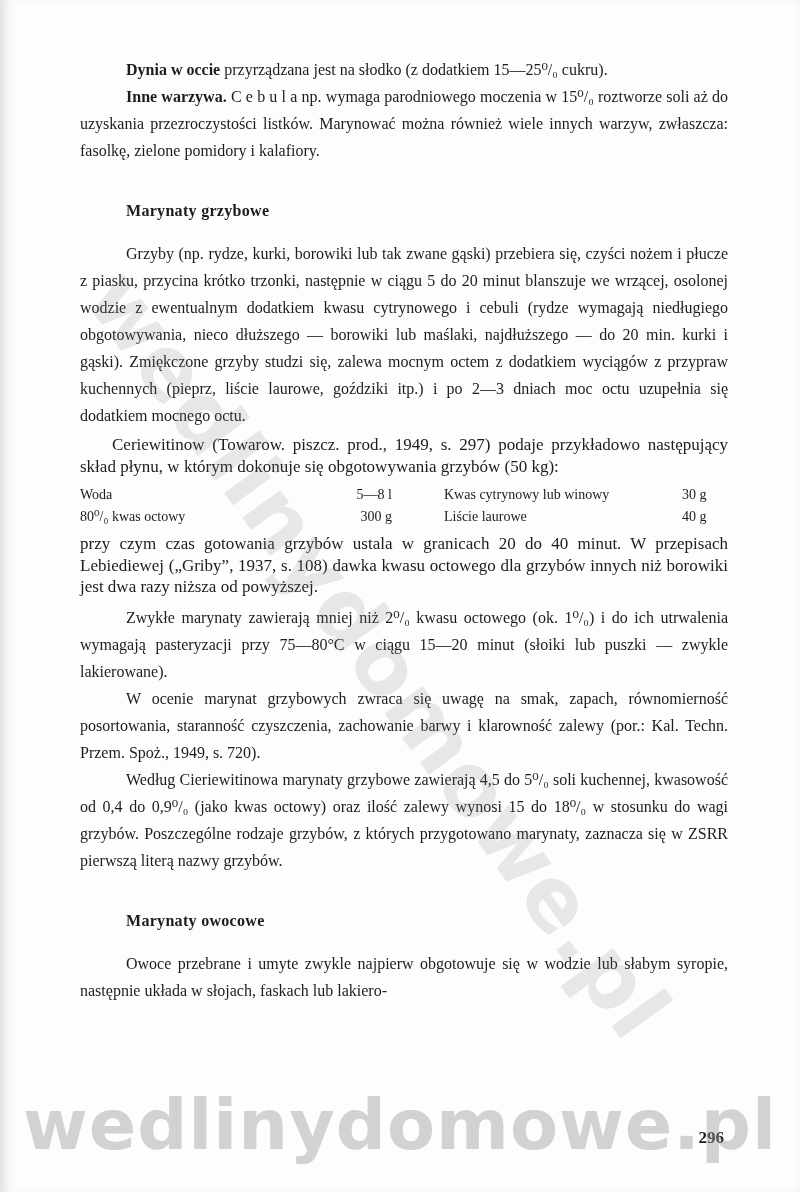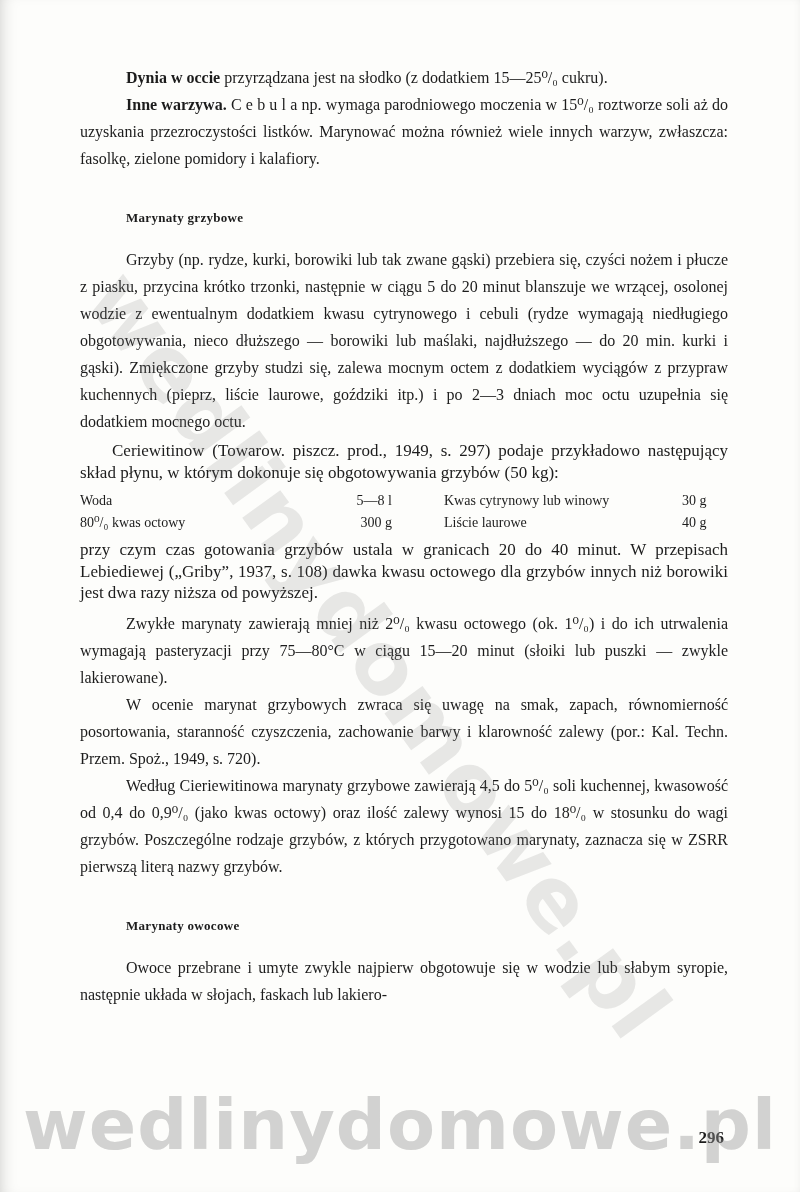--- a/index.html
+++ b/index.html
@@ -15,34 +15,33 @@
     background: #fdfdfb;
     overflow: hidden;
     font-family: "Liberation Serif", "DejaVu Serif", serif;
     color: #1c1c1c;
     box-shadow: inset 12px 0 18px -14px rgba(0,0,0,0.25), inset -6px 0 12px -10px rgba(0,0,0,0.12);
   }
   .content {
     position: relative;
     z-index: 2;
     padding: 56px 72px 0 80px;
-    margin-top: 8px;
   }
   p.body {
     margin: 0;
     font-size: 16px;
     line-height: 27px;
     text-align: justify;
     text-indent: 46px;
   }
   p.body .lead { font-weight: bold; }
   h2.section-heading {
     margin: 38px 0 20px 0;
     padding-left: 46px;
-    font-size: 13px;
+    font-size: 16px;
     font-weight: bold;
     letter-spacing: 0.3px;
   }
   p.small {
     margin: 5px 0 0 0;
     font-size: 17px;
     line-height: 21.5px;
     text-align: justify;
   }
   p.small.indent { text-indent: 32px; }

